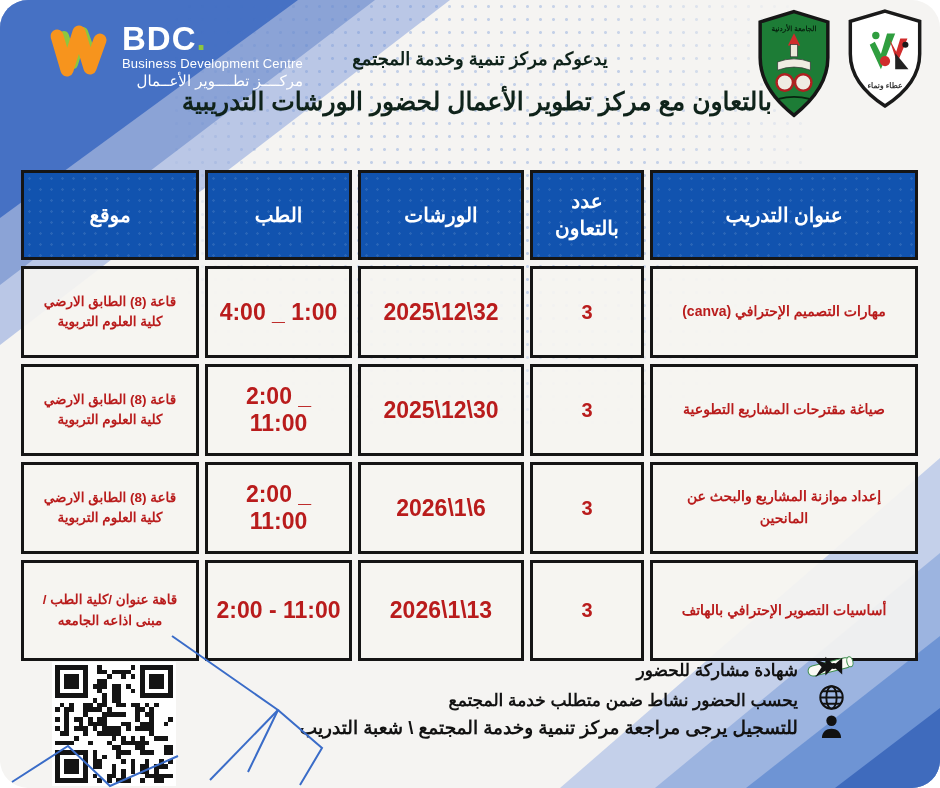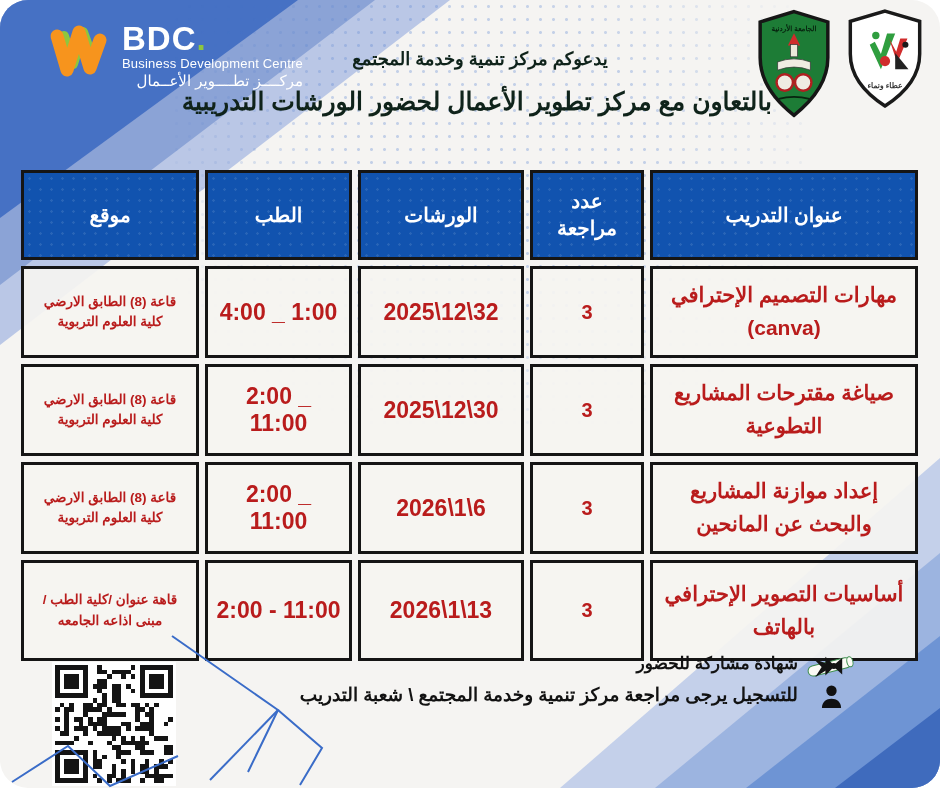--- a/index.html
+++ b/index.html
@@ -55,27 +55,27 @@
   .cell{
     border:3px solid #151515;background:rgba(245,244,241,.92);
     display:flex;align-items:center;justify-content:center;
     text-align:center;color:#b91c1c;font-weight:bold;padding:2px 8px;box-sizing:border-box;
   }
   .hcell{
     background:#1153af;color:#ffffff;font-size:20px;line-height:1.35;
     background-image:radial-gradient(rgba(255,255,255,.10) 1px,transparent 1.5px);
     background-size:11px 11px;
   }
-  .c-title{font-size:21px;line-height:1.55;}
+  .c-title{font-size:14px;line-height:1.55;}
   .c-hours{font-size:20px;}
   .c-date,.c-time{font-size:23px;direction:ltr;unicode-bidi:isolate;}
   .c-loc{font-size:13.5px;line-height:1.5;padding:2px 12px;}
   
   .notes{position:absolute;top:653px;right:80px;width:610px;display:flex;flex-direction:column;gap:3px;color:#121212;}
-  .note{display:flex;align-items:flex-start;justify-content:flex-start;gap:4px;}
+  .note{display:flex;align-items:flex-end;justify-content:flex-start;gap:4px;}
   .nicon{flex:0 0 58px;display:flex;align-items:center;justify-content:center;}
   .ntext{font-weight:bold;font-size:17px;white-space:nowrap;}
   .n3 .ntext{font-size:18.5px;}
   .note-limited{font-weight:bold;font-size:17px;margin:3px 107px 0 0;white-space:nowrap;}
   
   .qr{position:absolute;top:662px;left:52px;width:118px;height:118px;background:#fff;padding:3px;}
   .zig1{position:absolute;top:630px;left:150px;}
   .zig2{position:absolute;top:738px;left:10px;}
 </style>
 </head>
@@ -138,21 +138,21 @@
         <circle cx="60" cy="36" r="3" fill="#1a1a1a"></circle>
         <polygon points="50,44 63,60 50,60" fill="#222222"></polygon>
         <text x="40" y="78" font-size="7.5" font-weight="bold" text-anchor="middle" fill="#333333">عطاء ونماء</text>
       </svg>
     </span>
   </div>
 
   <div class="sched">
     <div class="trow">
       <div class="cell hcell">عنوان التدريب</div>
-      <div class="cell hcell">عدد مراجعة</div>
+      <div class="cell hcell">عدد بالتعاون</div>
       <div class="cell hcell">الورشات</div>
       <div class="cell hcell">الطب</div>
       <div class="cell hcell">موقع</div>
     </div>
 
     <div class="trow">
       <div class="cell c-title">مهارات التصميم الإحترافي (canva)</div>
       <div class="cell c-hours">3</div>
       <div class="cell c-date">2025\12\32</div>
       <div class="cell c-time">4:00 _ 1:00</div>
@@ -192,20 +192,30 @@
             <rect x="4" y="9" width="47" height="11" rx="5.5" fill="#fbfbf5" stroke="#3f8f4f" stroke-width="1.1"></rect>
             <ellipse cx="50" cy="14.5" rx="3.2" ry="5.5" fill="#fbfbf5" stroke="#3f8f4f" stroke-width="1.1"></ellipse>
           </g>
           <polygon points="23,4 33,14 23,24" fill="#131313"></polygon>
           <polygon points="41,5 31,14 41,23" fill="#131313"></polygon>
           <polygon points="31,14 12,26 19,15 10,6" fill="#131313"></polygon>
           <circle cx="32" cy="14" r="3.2" fill="#131313"></circle>
         </svg>
       </span>
       <span class="ntext">شهادة مشاركة للحضور</span>
+    </div>
+    <div class="note n2">
+      <span class="nicon">
+        <svg width="27" height="27" viewBox="0 0 24 24" fill="none" stroke="#111" stroke-width="1.7">
+          <circle cx="12" cy="12" r="10"></circle>
+          <ellipse cx="12" cy="12" rx="4.6" ry="10"></ellipse>
+          <path d="M2 12h20 M3.6 6.4h16.8 M3.6 17.6h16.8"></path>
+        </svg>
+      </span>
+      <span class="ntext">يحسب الحضور نشاط ضمن متطلب خدمة المجتمع</span>
     </div>
     <div class="note n3">
       <span class="nicon">
         <svg width="23" height="25" viewBox="0 0 24 26">
           <circle cx="12" cy="7" r="5.4" fill="#111"></circle>
           <path d="M2 25c0-6.2 4.6-9.6 10-9.6S22 18.8 22 25Z" fill="#111"></path>
         </svg>
       </span>
       <span class="ntext">للتسجيل يرجى مراجعة مركز تنمية وخدمة المجتمع \ شعبة التدريب</span>
     </div>

